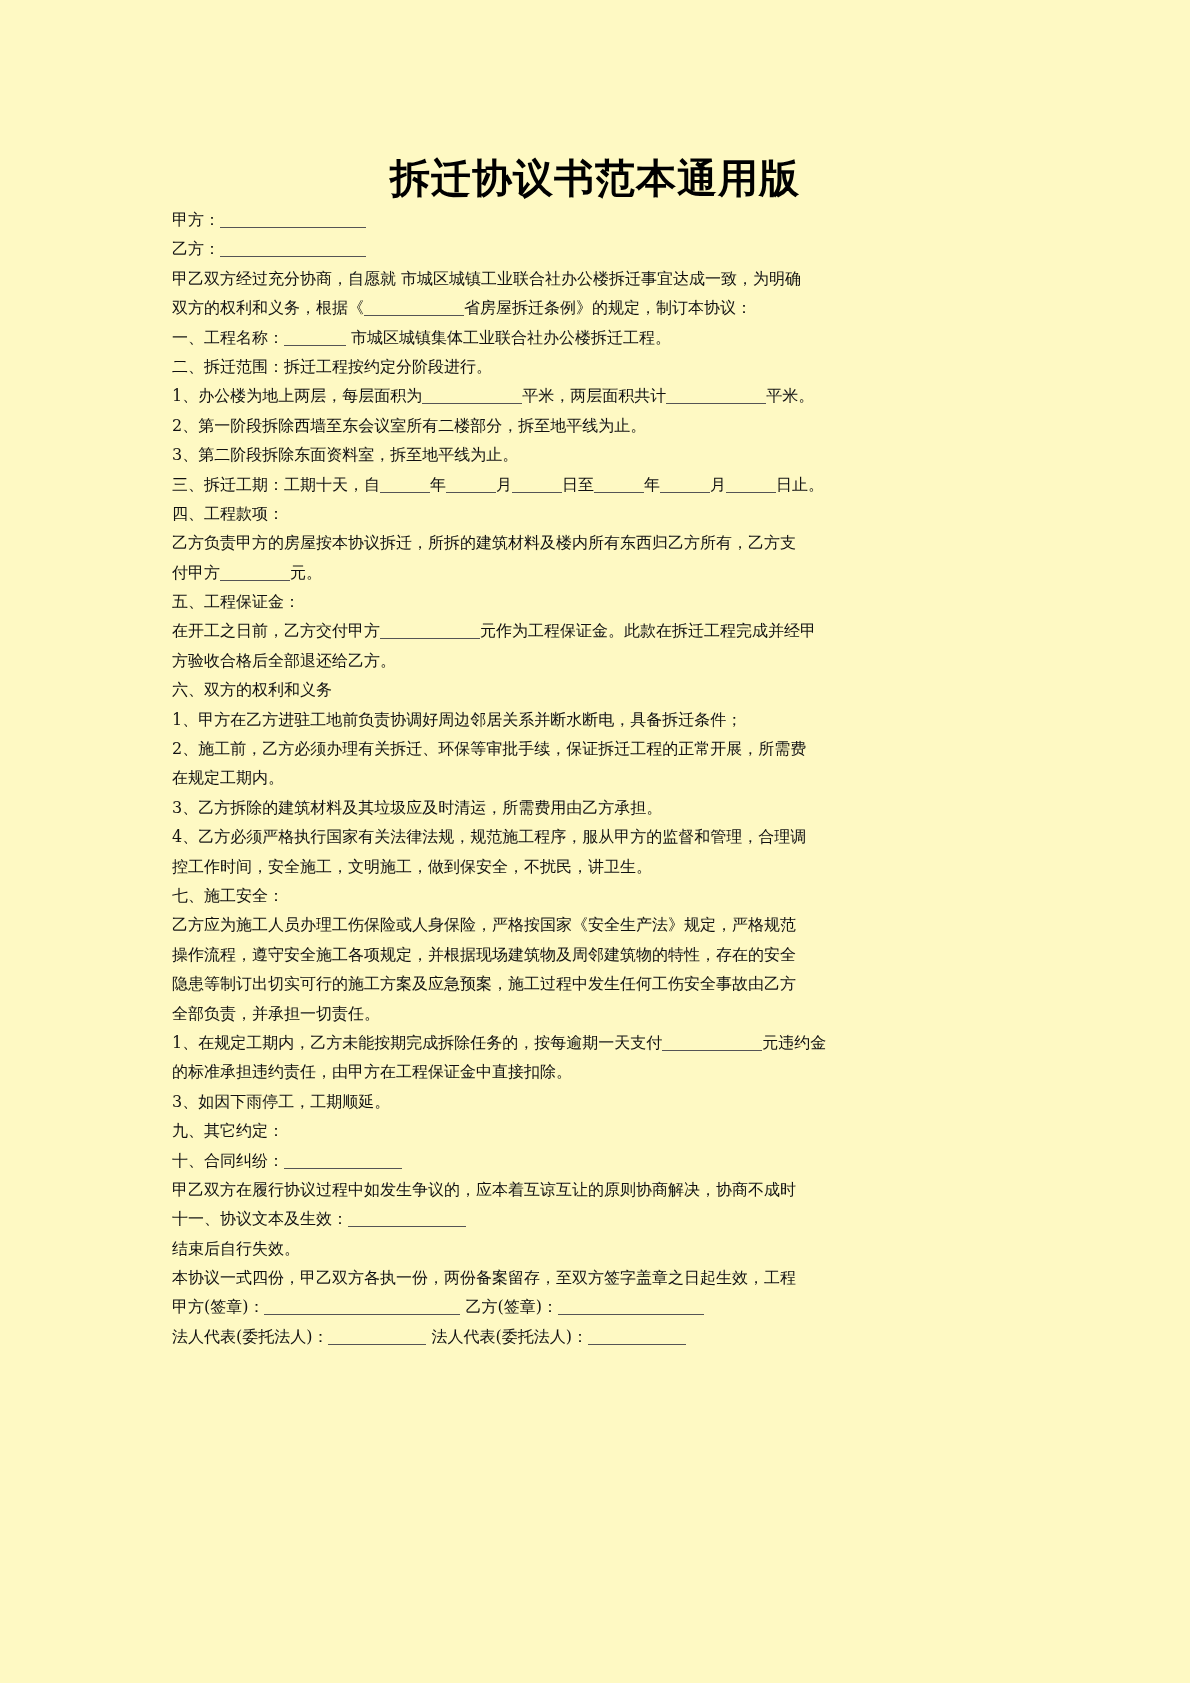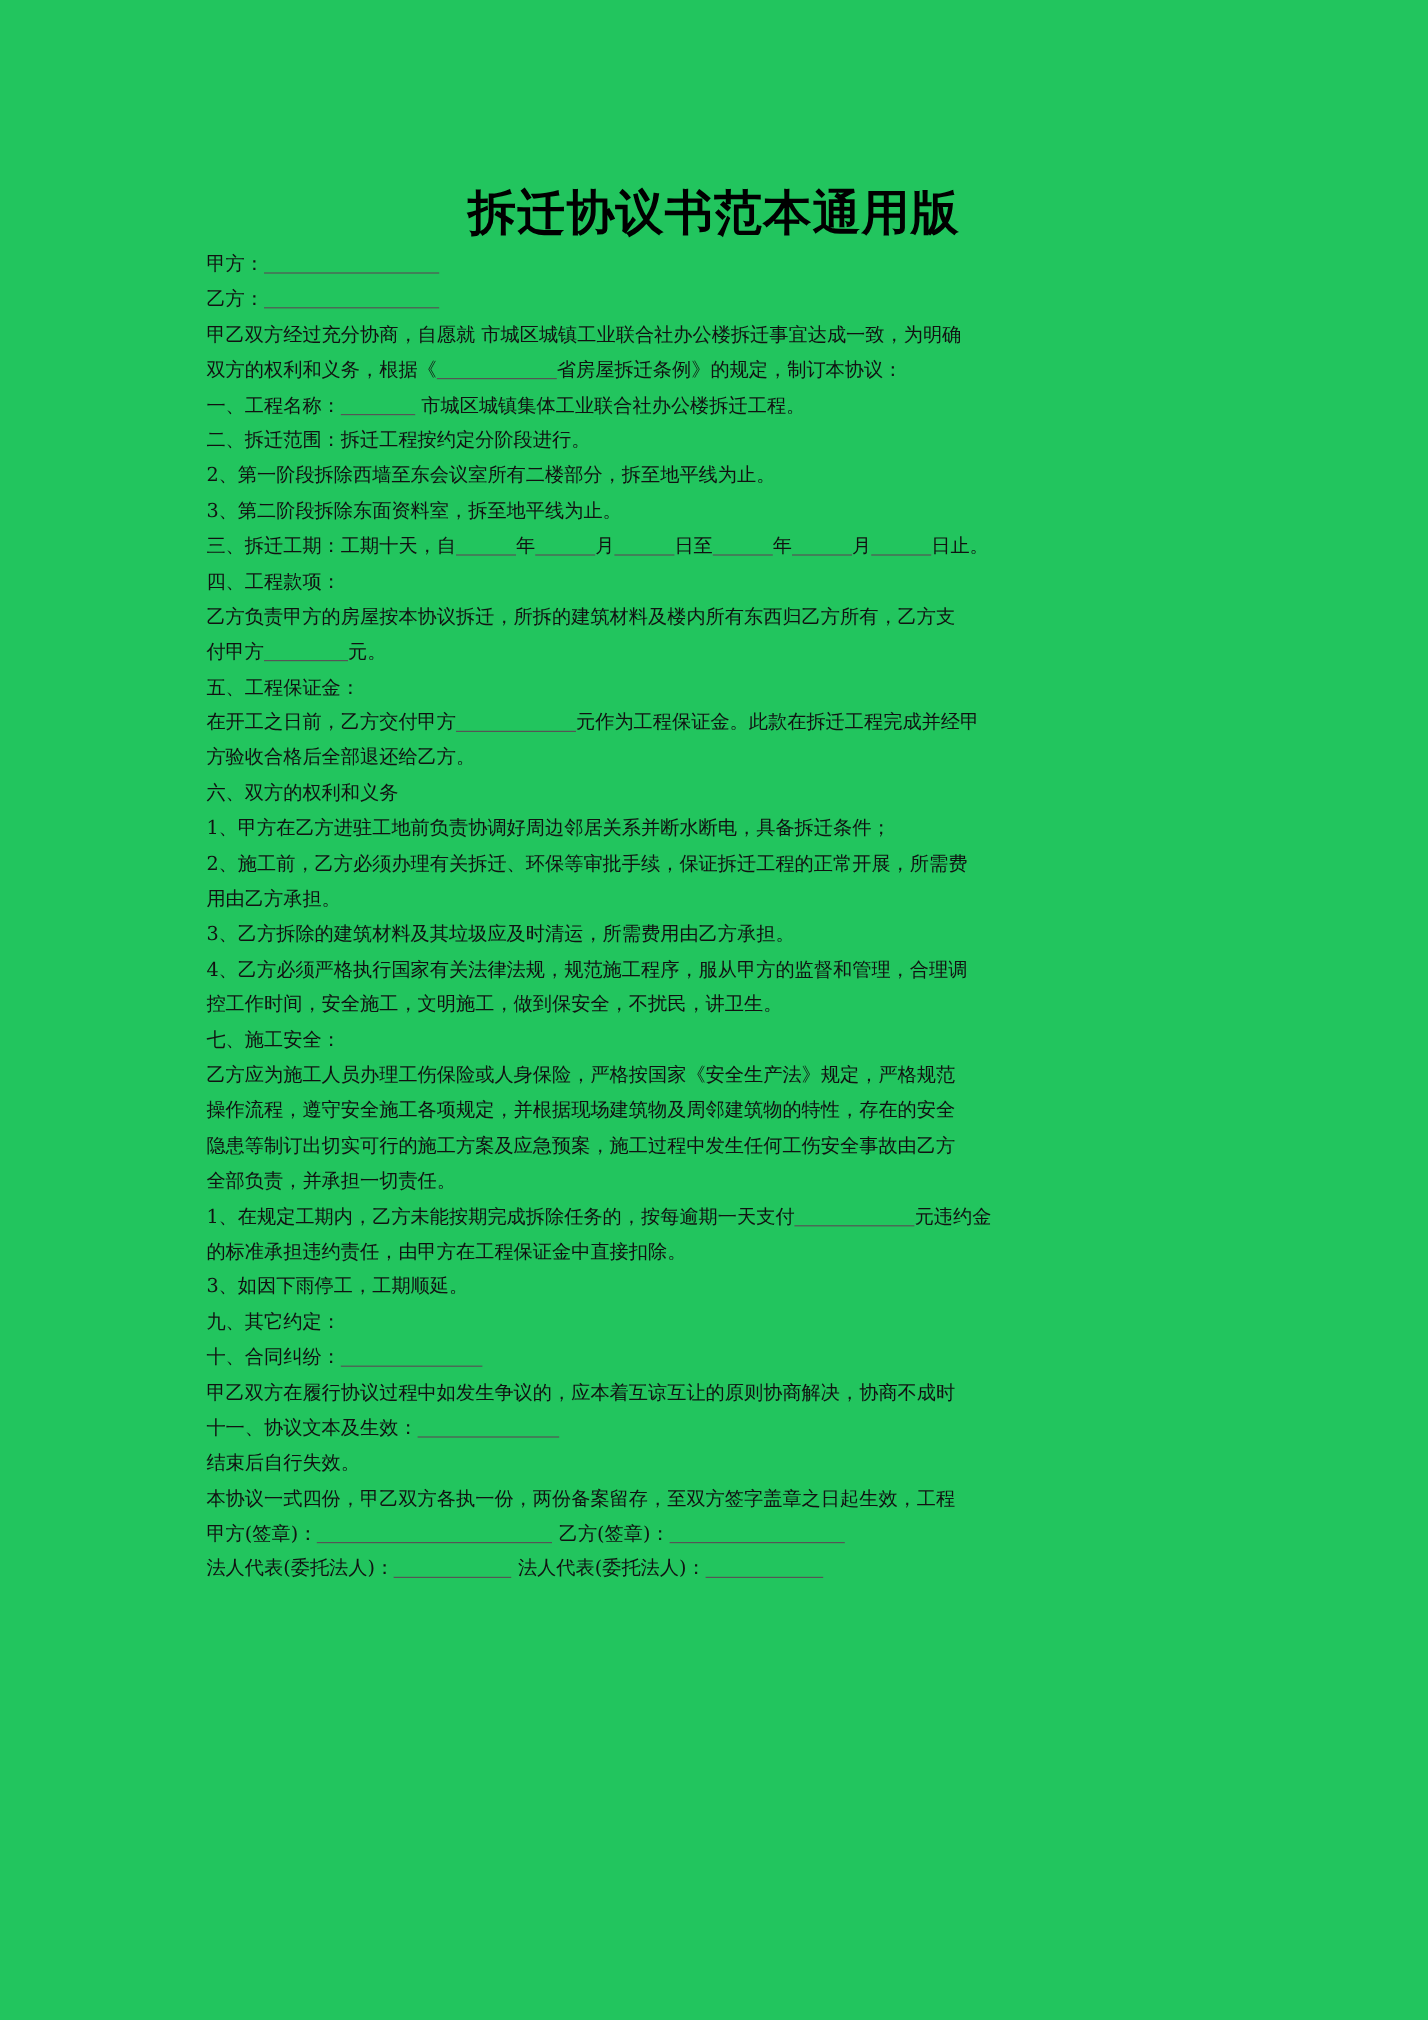--- a/index.html
+++ b/index.html
@@ -1,17 +1,17 @@
 <!DOCTYPE html>
 <html><head>
   <meta charset="utf-8">
   <style>
     html, body { margin: 0; padding: 0; background: #ffffff; }
     body { width: 1190px; height: 1683px; position: relative; overflow: hidden; }
-    .page { position: absolute; left: 0; top: 0; width: 1190px; height: 1683px; background: #22c55e; }
+    .page { position: absolute; left: 0; top: 0; width: 1190px; height: 1683px; background: #fef9c3; }
     .title {
       position: absolute; left: 0; top: 150px; width: 1190px; text-align: center;
       font-family: "DejaVu Sans", sans-serif; font-weight: bold; font-size: 40px;
       color: #000; letter-spacing: 1px; line-height: 56px;
     }
     .body {
       position: absolute; left: 172px; top: 205px; width: 850px;
       font-family: "DejaVu Serif", serif; font-size: 16px; color: #111;
       line-height: 29.4px;
     }
@@ -23,33 +23,34 @@
 
 <div class="page">
   <div class="title">拆迁协议书范本通用版</div>
   <div class="body" id="doc-body">
       <div class="line"><span>甲方：</span><span class="blank" style="width: 146px;"></span></div>
       <div class="line"><span>乙方：</span><span class="blank" style="width: 146px;"></span></div>
       <div class="line"><span>甲乙双方经过充分协商，自愿就 市城区城镇工业联合社办公楼拆迁事宜达成一致，为明确</span></div>
       <div class="line"><span>双方的权利和义务，根据《</span><span class="blank" style="width: 100px;"></span><span>省房屋拆迁条例》的规定，制订本协议：</span></div>
       <div class="line"><span>一、工程名称：</span><span class="blank" style="width: 62px;"></span><span> 市城区城镇集体工业联合社办公楼拆迁工程。</span></div>
       <div class="line"><span>二、拆迁范围：拆迁工程按约定分阶段进行。</span></div>
+      <div class="line"><span>1、办公楼为地上两层，每层面积为</span><span class="blank" style="width: 100px;"></span><span>平米，两层面积共计</span><span class="blank" style="width: 100px;"></span><span>平米。</span></div>
       <div class="line"><span>2、第一阶段拆除西墙至东会议室所有二楼部分，拆至地平线为止。</span></div>
       <div class="line"><span>3、第二阶段拆除东面资料室，拆至地平线为止。</span></div>
       <div class="line"><span>三、拆迁工期：工期十天，自</span><span class="blank" style="width: 50px;"></span><span>年</span><span class="blank" style="width: 50px;"></span><span>月</span><span class="blank" style="width: 50px;"></span><span>日至</span><span class="blank" style="width: 50px;"></span><span>年</span><span class="blank" style="width: 50px;"></span><span>月</span><span class="blank" style="width: 50px;"></span><span>日止。</span></div>
       <div class="line"><span>四、工程款项：</span></div>
       <div class="line"><span>乙方负责甲方的房屋按本协议拆迁，所拆的建筑材料及楼内所有东西归乙方所有，乙方支</span></div>
       <div class="line"><span>付甲方</span><span class="blank" style="width: 70px;"></span><span>元。</span></div>
       <div class="line"><span>五、工程保证金：</span></div>
       <div class="line"><span>在开工之日前，乙方交付甲方</span><span class="blank" style="width: 100px;"></span><span>元作为工程保证金。此款在拆迁工程完成并经甲</span></div>
       <div class="line"><span>方验收合格后全部退还给乙方。</span></div>
       <div class="line"><span>六、双方的权利和义务</span></div>
       <div class="line"><span>1、甲方在乙方进驻工地前负责协调好周边邻居关系并断水断电，具备拆迁条件；</span></div>
       <div class="line"><span>2、施工前，乙方必须办理有关拆迁、环保等审批手续，保证拆迁工程的正常开展，所需费</span></div>
-      <div class="line"><span>用由乙方承担。</span></div>
+      <div class="line"><span>在规定工期内。</span></div>
       <div class="line"><span>3、乙方拆除的建筑材料及其垃圾应及时清运，所需费用由乙方承担。</span></div>
       <div class="line"><span>4、乙方必须严格执行国家有关法律法规，规范施工程序，服从甲方的监督和管理，合理调</span></div>
       <div class="line"><span>控工作时间，安全施工，文明施工，做到保安全，不扰民，讲卫生。</span></div>
       <div class="line"><span>七、施工安全：</span></div>
       <div class="line"><span>乙方应为施工人员办理工伤保险或人身保险，严格按国家《安全生产法》规定，严格规范</span></div>
       <div class="line"><span>操作流程，遵守安全施工各项规定，并根据现场建筑物及周邻建筑物的特性，存在的安全</span></div>
       <div class="line"><span>隐患等制订出切实可行的施工方案及应急预案，施工过程中发生任何工伤安全事故由乙方</span></div>
       <div class="line"><span>全部负责，并承担一切责任。</span></div>
       <div class="line"><span>1、在规定工期内，乙方未能按期完成拆除任务的，按每逾期一天支付</span><span class="blank" style="width: 100px;"></span><span>元违约金</span></div>
       <div class="line"><span>的标准承担违约责任，由甲方在工程保证金中直接扣除。</span></div>

